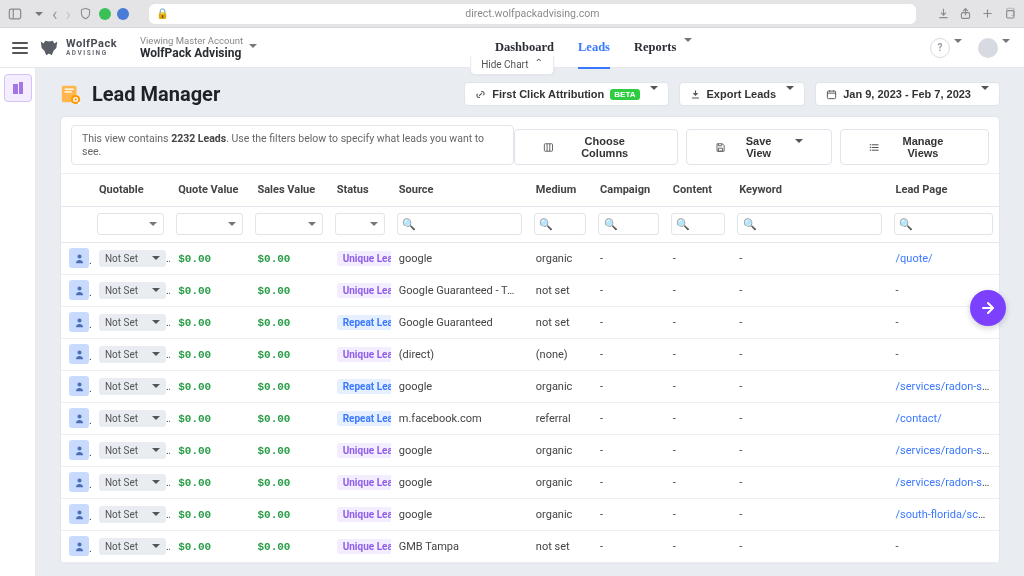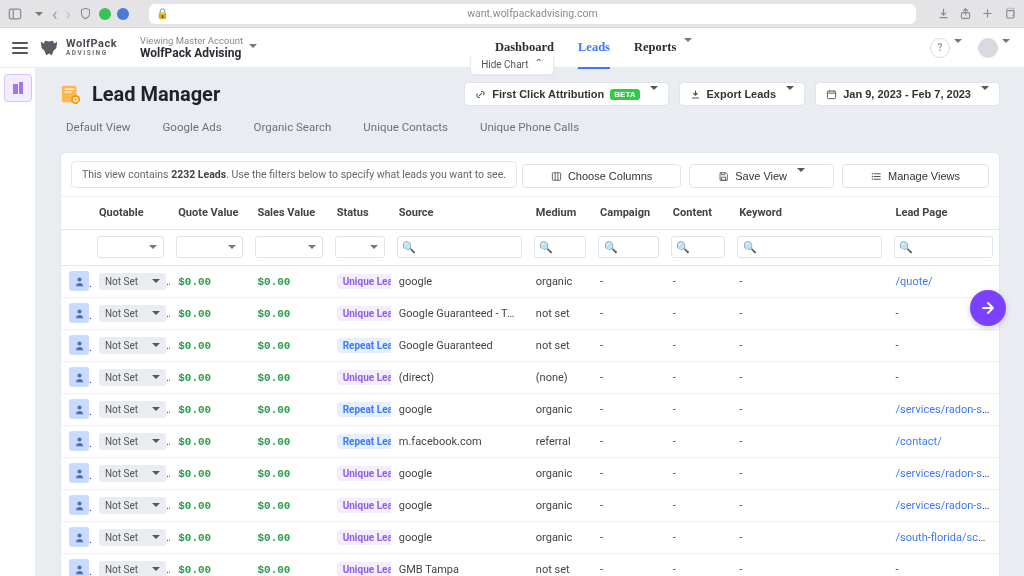--- a/index.html
+++ b/index.html
@@ -48,21 +48,21 @@
   .caret::after{ content:""; border:4px solid transparent; border-top-color:#555; margin-left:4px; position:relative; top:2px;}
   
   .tabs { display:flex; gap:28px; font-size:11.5px; color:#6d717c; margin: 6px 0 14px; padding-left:4px;}
   .tab { padding: 4px 2px; cursor:pointer;}
   
   .card { background:#fff; border:1px solid #e3e6ec; border-radius:5px; }
   .view-bar { display:flex; align-items:flex-end; justify-content:space-between; padding:8px 10px; border-bottom:1px solid #edf0f3; }
   .info-box { border:1px solid #e3e6ec; border-radius:4px; padding:6px 10px; font-size:10.5px; color:#666;}
   .info-box b { color:#444; }
   .view-actions { display:flex; gap:8px; }
-  .vbtn { background:#fff; border:1px solid #dfe3ea; border-radius:4px; padding:5px 28px; font-size:11px; font-weight:400; color:#333; display:flex; align-items:center; gap:6px;}
+  .vbtn { background:#fff; border:1px solid #dfe3ea; border-radius:4px; padding:5px 28px; font-size:11px; font-weight:700; color:#333; display:flex; align-items:center; gap:6px;}
   
   .table-wrap { overflow:hidden; }
   table { width:100%; border-collapse:collapse; table-layout:fixed;}
   th, td { text-align:left; padding: 0 8px; border-bottom:1px solid #edf0f3; font-size:11px; color:#444; height:32px; overflow:hidden; text-overflow:ellipsis; white-space:nowrap;}
   th { font-weight:700; color:#444; background:#fff; border-bottom:1px solid #e3e6ec;}
   thead tr.filter-row td { padding:4px 6px; height:36px; border-bottom:1px solid #e3e6ec;}
   col.c-handle{width:28px;} col.c-quotable{width:74px;} col.c-qv,col.c-sv{width:74px;} col.c-status{width:58px;} col.c-source{width:128px;} col.c-med{width:60px;} col.c-camp{width:68px;} col.c-content{width:62px;} col.c-kw{width:146px;} col.c-lp{width:104px;}
   .dd { width:100%; height:22px; border:1px solid #dfe3ea; border-radius:3px; background:#fff; display:flex; align-items:center; justify-content:flex-end; padding:0 6px;}
   .dd::after{ content:""; border:4px solid transparent; border-top-color:#777; position:relative; top:2px;}
   .search-f { display:flex; align-items:center; width:100%; height:22px; border:1px solid #dfe3ea; border-radius:3px;}
@@ -99,21 +99,21 @@
     <span class="bb-icon">
         <svg width="13" height="13" viewBox="0 0 16 16" fill="none" stroke="#8a8a8e" stroke-width="1.3">
           <path d="M8 1.5 13 3.5v4c0 4-2.5 6-5 7-2.5-1-5-3-5-7v-4z"></path>
         </svg>
       </span>
     <span class="circ" style="background:#3bbf57"></span>
     <span class="circ" style="background:#4a7bd6"></span>
   </div>
   <div class="url-bar">
     <span class="url-lock">🔒</span>
-    <span>want.wolfpackadvising.com</span>
+    <span>direct.wolfpackadvising.com</span>
   </div>
   <div class="bb-group">
     <span class="bb-icon">
         <svg width="13" height="13" viewBox="0 0 16 16" fill="none" stroke="#8a8a8e" stroke-width="1.4">
           <path d="M8 2v8M5 7l3 3 3-3M3 13h10"></path>
         </svg>
       </span>
     <span class="bb-icon">
         <svg width="13" height="13" viewBox="0 0 16 16" fill="none" stroke="#8a8a8e" stroke-width="1.4">
           <path d="M8 10V2M5 5l3-3 3 3"></path>
@@ -222,27 +222,20 @@
             <line x1="2" y1="6" x2="14" y2="6" stroke="#555" stroke-width="1.4"></line>
             <line x1="5" y1="2" x2="5" y2="4" stroke="#555" stroke-width="1.4"></line>
             <line x1="11" y1="2" x2="11" y2="4" stroke="#555" stroke-width="1.4"></line>
           </svg>
         <span>Jan 9, 2023 - Feb 7, 2023</span>
         <span class="caret"></span>
       </button>
     </div>
   </div>
 
-  <div class="tabs" id="tabs-row">
-      <div class="tab">Default View</div>
-      <div class="tab">Google Ads</div>
-      <div class="tab">Organic Search</div>
-      <div class="tab">Unique Contacts</div>
-      <div class="tab">Unique Phone Calls</div>
-    </div>
 
   <div class="card">
     <div class="view-bar">
       <div class="info-box">
         <span>This view contains </span><b>2232 Leads</b><span>. Use the filters below to specify what leads you want to see.</span>
       </div>
       <div class="view-actions">
         <button class="vbtn">
           <svg width="11" height="11" viewBox="0 0 16 16">
               <rect x="2" y="2.5" width="12" height="11" rx="1.2" fill="none" stroke="#555" stroke-width="1.3"></rect>

